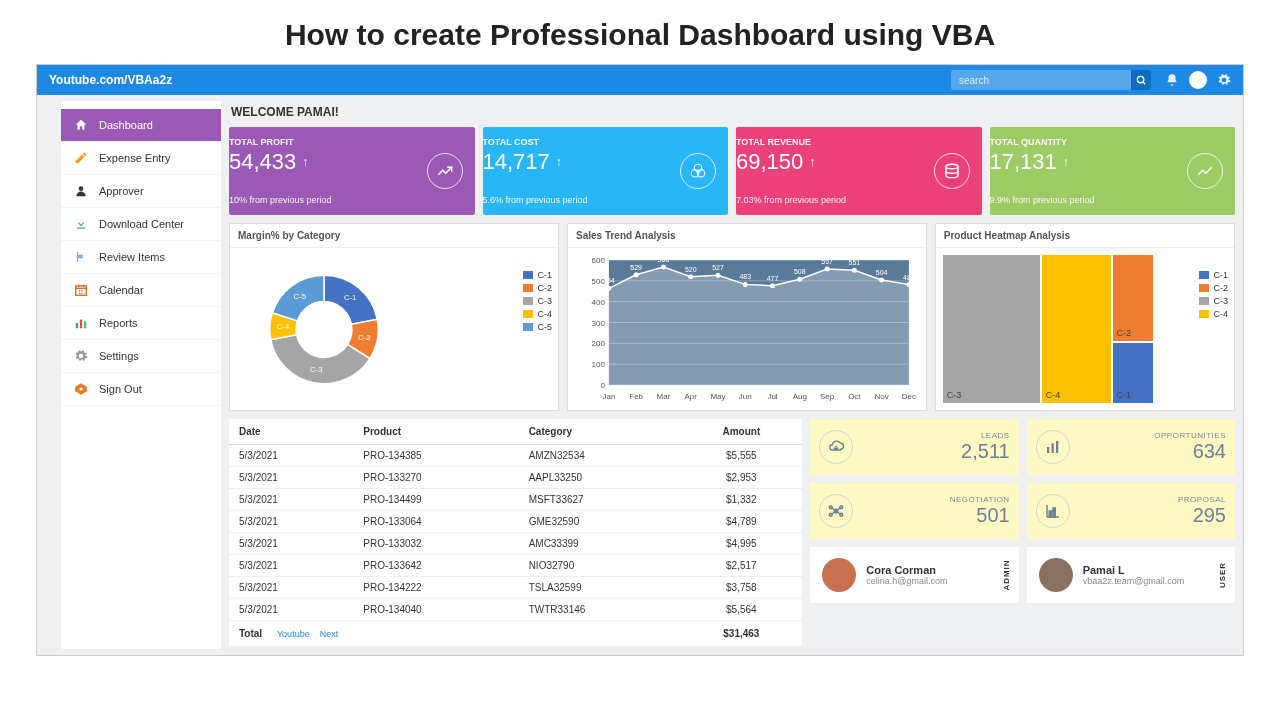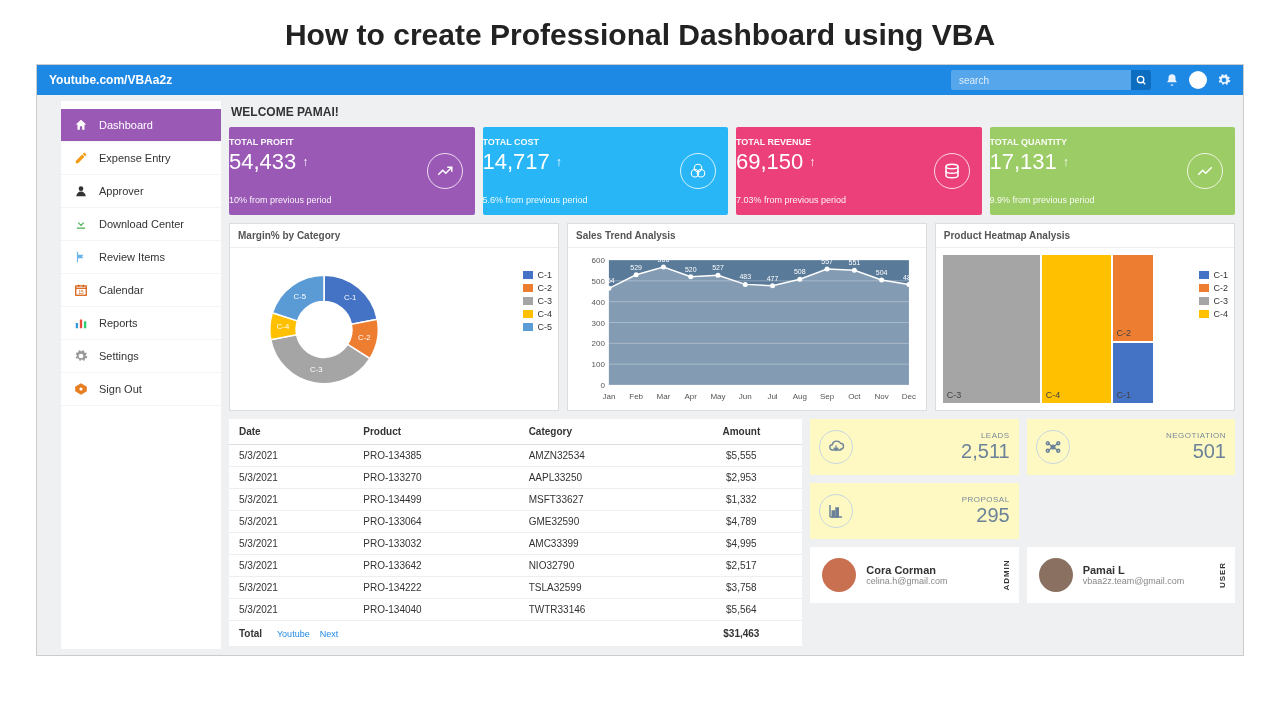--- a/index.html
+++ b/index.html
@@ -430,20 +430,33 @@
                     <path d="M12 10v6m-3-3l3 3 3-3"></path>
                   </svg>
                 </div>
                 <div class="stat-text">
                   <div class="stat-label">LEADS</div>
                   <div class="stat-value">2,511</div>
                 </div>
               </div>
               <div class="stat-card">
                 <div class="stat-icon">
+                  <svg width="18" height="18" viewBox="0 0 24 24" fill="#6b8299">
+                    <rect x="4" y="12" width="3" height="8"></rect>
+                    <rect x="10" y="7" width="3" height="13"></rect>
+                    <rect x="16" y="4" width="3" height="16"></rect>
+                  </svg>
+                </div>
+                <div class="stat-text">
+                  <div class="stat-label">OPPORTUNITIES</div>
+                  <div class="stat-value">634</div>
+                </div>
+              </div>
+              <div class="stat-card">
+                <div class="stat-icon">
                   <svg width="18" height="18" viewBox="0 0 24 24" fill="none" stroke="#6b8299" stroke-width="1.8">
                     <circle cx="12" cy="12" r="2.5" fill="#6b8299"></circle>
                     <circle cx="5" cy="7" r="2"></circle>
                     <circle cx="19" cy="7" r="2"></circle>
                     <circle cx="5" cy="17" r="2"></circle>
                     <circle cx="19" cy="17" r="2"></circle>
                     <line x1="12" y1="12" x2="5" y2="7"></line>
                     <line x1="12" y1="12" x2="19" y2="7"></line>
                     <line x1="12" y1="12" x2="5" y2="17"></line>
                     <line x1="12" y1="12" x2="19" y2="17"></line>

